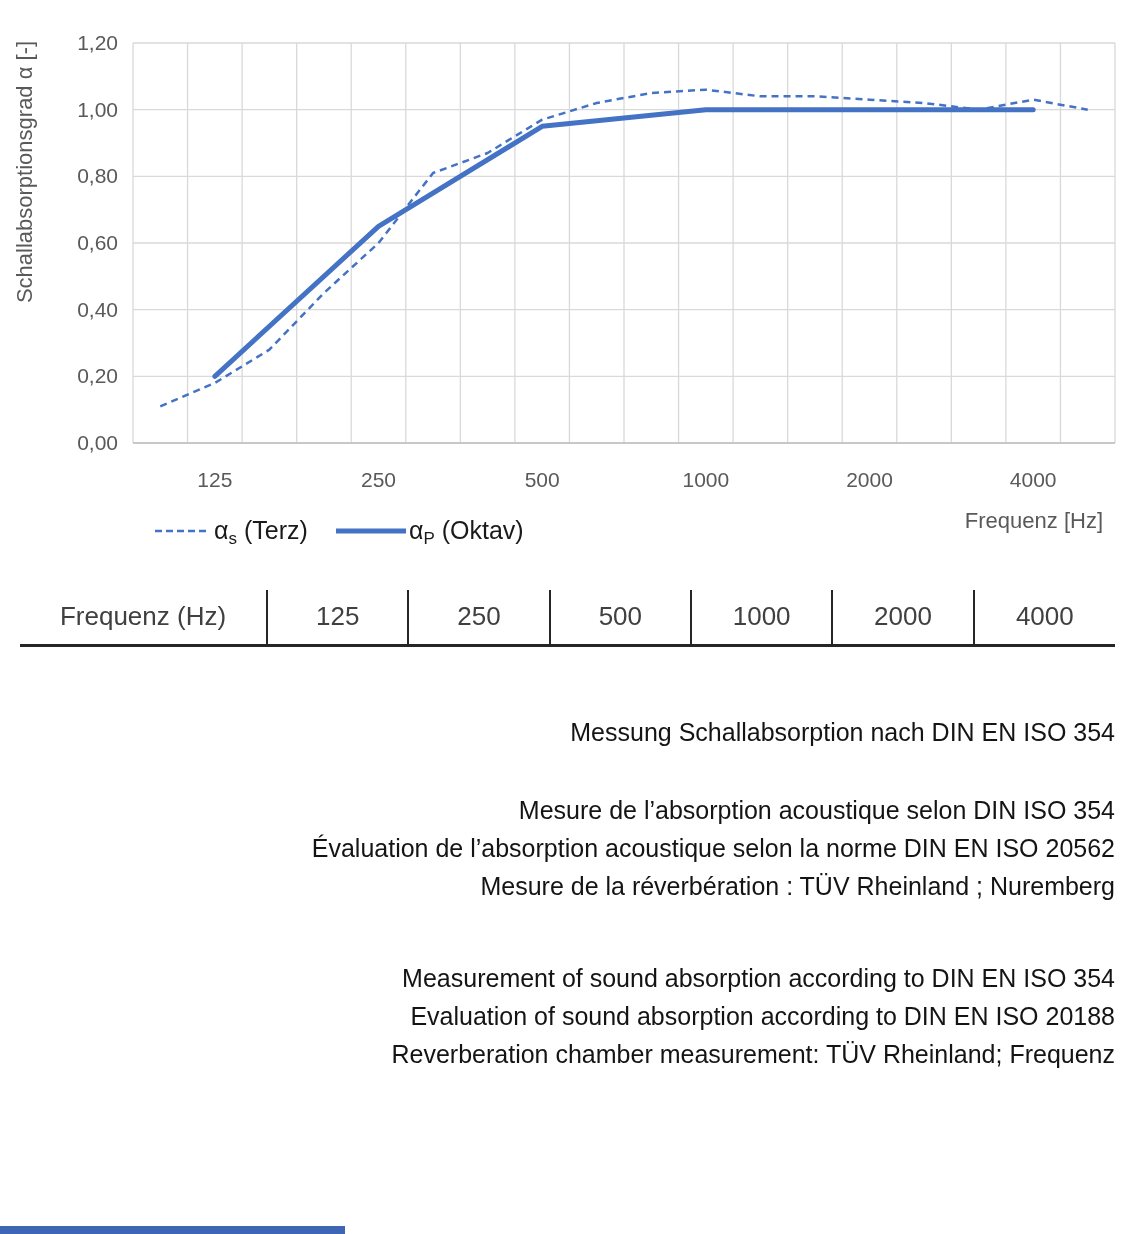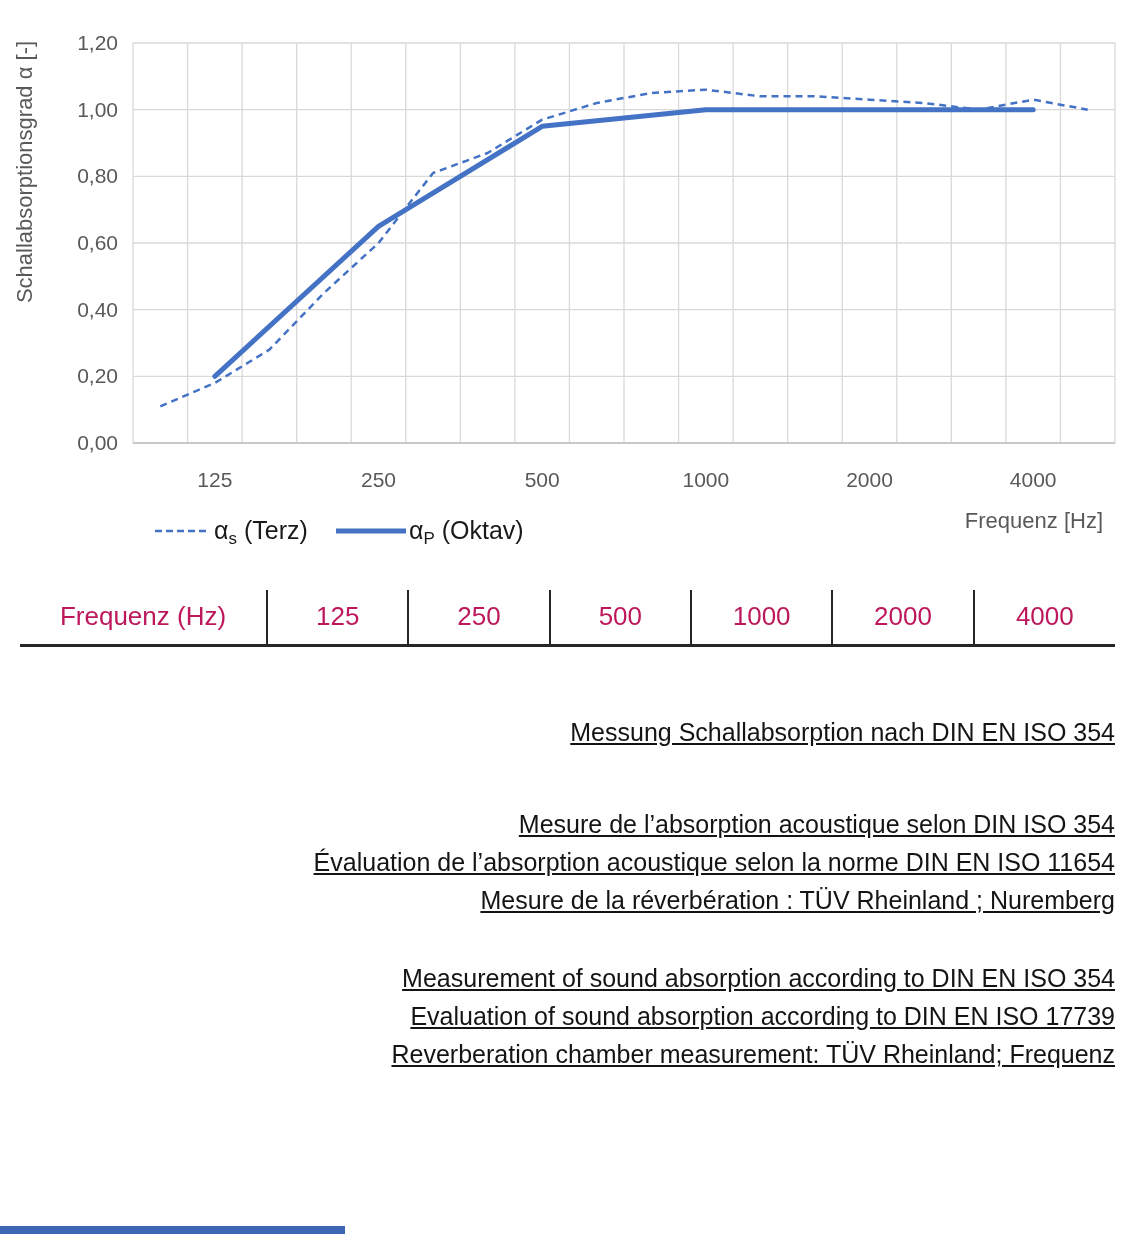--- a/index.html
+++ b/index.html
@@ -6,35 +6,35 @@
   html,body { background:#ffffff; }
   body {
     width:1135px; height:1234px; position:relative; overflow:hidden;
     font-family:"Liberation Sans", sans-serif; color:#1a1a1a;
   }
   .chart-wrap { width:1135px; height:560px; }
   svg { display:block; font-family:"Liberation Sans", sans-serif; }
 
   .freq-table {
     width:1095px; margin:30px 20px 0 20px; border-collapse:collapse;
-    font-size:26px; color:#be185d; table-layout:fixed;
+    font-size:26px; color:#404040; table-layout:fixed;
   }
   .freq-table col.first { width:247px; }
   .freq-table th, .freq-table td {
     font-weight:400; text-align:center; height:55px; padding:0; vertical-align:middle;
   }
   .freq-table .vline { border-left:2px solid #262626; }
   .freq-table tr.head th { border-bottom:3px solid #262626; }
   .freq-table sub { font-size:0.62em; }
 
   .notes { width:1095px; margin:0 20px; }
-  .note-block { text-align:right; font-size:25px; line-height:38px; color:#141414;text-decoration:underline; }
+  .note-block { text-align:right; font-size:25px; line-height:38px; color:#141414; }
   .note-de { margin-top:66px; }
-  .note-fr { margin-top:54px; }
-  .note-en { margin-top:40px; }
+  .note-fr { margin-top:40px; }
+  .note-en { margin-top:54px; }
 
   .bottom-bar {
     position:absolute; left:0; bottom:0; width:345px; height:8px;
   }
 </style>
 </head>
 <body>
 
 <div class="chart-wrap">
   <svg id="chart-canvas" width="1135" height="560" viewBox="0 0 1135 560">
@@ -119,23 +119,23 @@
   </tr>
 </tbody>
   </table>
 
 <div class="notes">
   <div class="note-block note-de">
     <div>Messung Schallabsorption nach DIN EN ISO 354</div>
   </div>
   <div class="note-block note-fr">
     <div>Mesure de l’absorption acoustique selon DIN ISO 354</div>
-    <div>Évaluation de l’absorption acoustique selon la norme DIN EN ISO 11654</div>
+    <div>Évaluation de l’absorption acoustique selon la norme DIN EN ISO 20562</div>
     <div>Mesure de la réverbération : TÜV Rheinland ; Nuremberg</div>
   </div>
   <div class="note-block note-en">
     <div>Measurement of sound absorption according to DIN EN ISO 354</div>
-    <div>Evaluation of sound absorption according to DIN EN ISO 17739</div>
+    <div>Evaluation of sound absorption according to DIN EN ISO 20188</div>
     <div>Reverberation chamber measurement: TÜV Rheinland; Frequenz</div>
   </div>
 </div>
 
 <div class="bottom-bar" style="background: rgb(62, 102, 181);"></div>
 
 </body></html>

